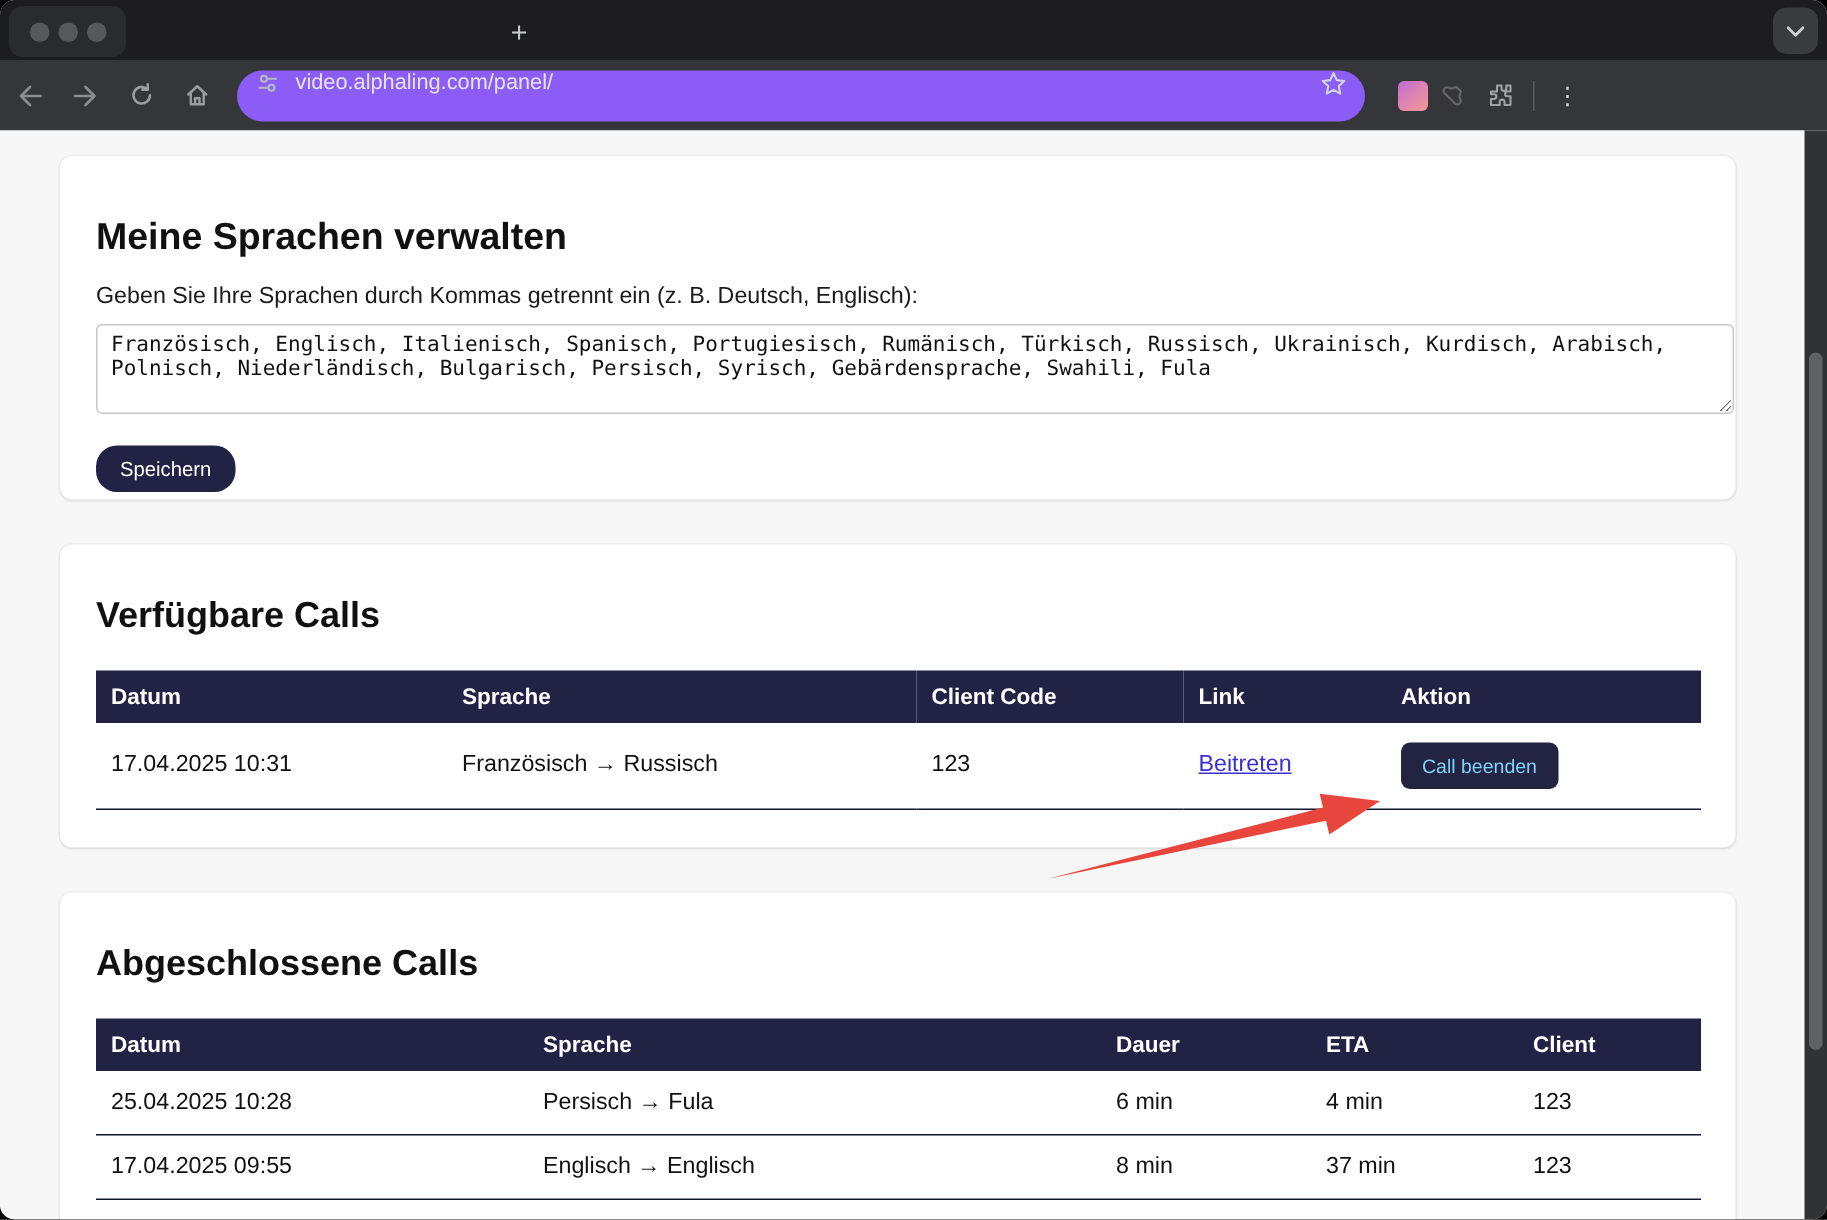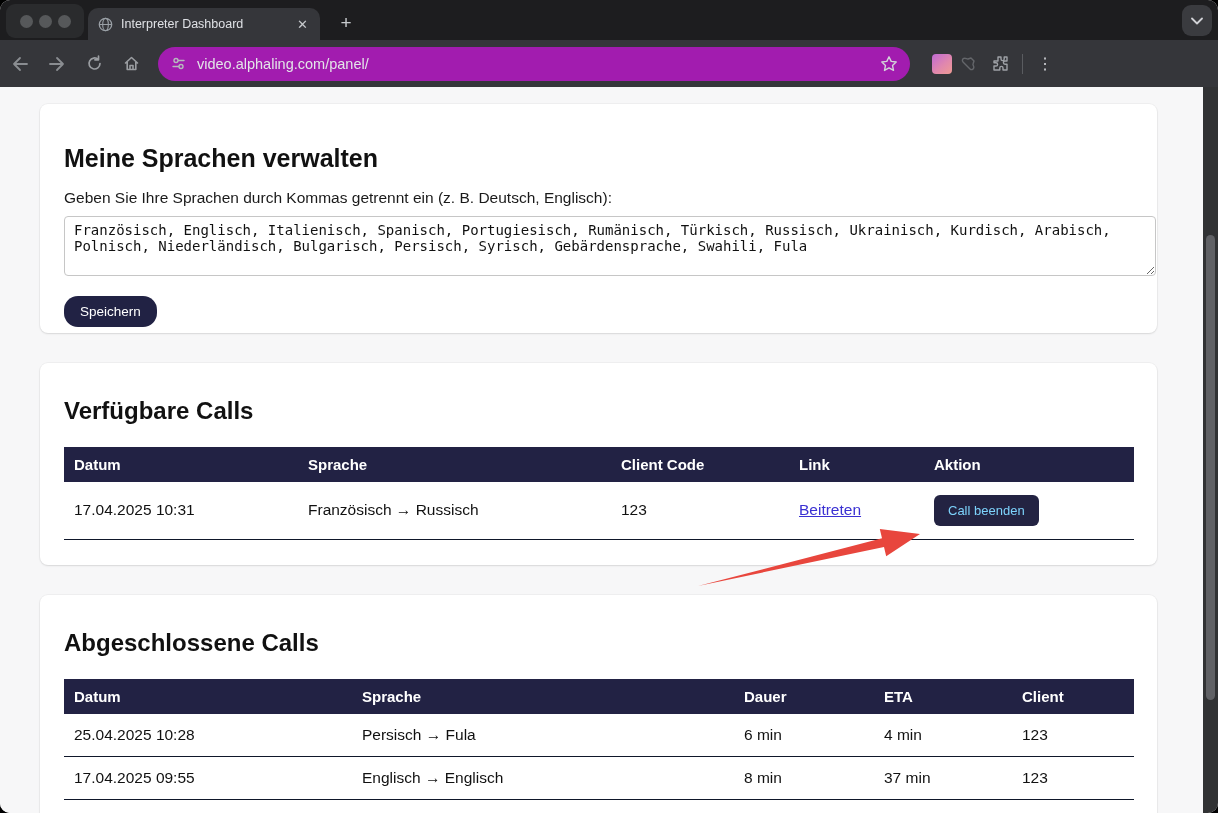--- a/index.html
+++ b/index.html
@@ -19,22 +19,22 @@
     border-radius:10px 10px 0 0; display:flex; align-items:center; padding:0 10px; gap:8px;
   }
   .tab .title { color:#dfe1e5; font-size:12.5px; flex:1; white-space:nowrap; overflow:hidden; }
   .tab-close { color:#c7cacd; font-size:13px; cursor:default; padding:0 2px; }
   .newtab { position:absolute; top:9px; left:332px; width:28px; height:28px; color:#c7cacd; font-size:19px; display:flex; align-items:center; justify-content:center; border-radius:6px; }
   .tab-chevron { position:absolute; top:5px; right:6px; width:30px; height:31px; background:#3a3b3f; border-radius:9px; display:flex; align-items:center; justify-content:center; }
 
   .toolbar { position:absolute; top:40px; left:0; width:100%; height:47px; background:#35363a; display:flex; align-items:center; }
   .navbtn { width:34px; height:34px; display:flex; align-items:center; justify-content:center; border-radius:50%; margin-left:3px; }
   .omnibox {
-    margin-left:10px; width:752px; height:34px; background:#a21caf; border-radius:17px;
-    display:flex; align-items:center; padding:0 12px; gap:10px;
+    margin-left:10px; width:752px; height:34px; background:#8b5cf6; border-radius:17px;
+    display:flex; align-items:flex-start; padding:0 12px; gap:10px;
   }
   .omnibox .url { color:#e3e5e8; font-size:14.5px; flex:1; }
   .ext-pink { width:20px; height:20px; border-radius:4px; background:linear-gradient(140deg,#c06ad4 0%,#e087ae 55%,#ef9b93 100%); margin-left:22px; }
   .icon-slot { width:32px; height:32px; display:flex; align-items:center; justify-content:center; }
   .tb-sep { width:1px; height:20px; background:#5a5c60; margin:0 6px; }
   .incog {
     height:34px; background:#3c3e42; border-radius:17px; display:flex; align-items:center;
     gap:8px; padding:0 14px; margin-left:6px;
   }
   .incog span { color:#e4e6e9; font-size:13.5px; }
@@ -92,31 +92,20 @@
 </head>
 <body>
 
 <div id="window">
 
   <div class="tabstrip">
     <div class="traffic">
       <div class="dot"></div>
       <div class="dot"></div>
       <div class="dot"></div>
-    </div>
-    <div class="tab">
-      <span style="display:flex">
-        <svg width="15" height="15" viewBox="0 0 16 16">
-            <circle cx="8" cy="8" r="6.6" fill="none" stroke="#9aa0a6" stroke-width="1.4"></circle>
-            <ellipse cx="8" cy="8" rx="3" ry="6.6" fill="none" stroke="#9aa0a6" stroke-width="1.2"></ellipse>
-            <line x1="1.6" y1="8" x2="14.4" y2="8" stroke="#9aa0a6" stroke-width="1.2"></line>
-          </svg>
-      </span>
-      <span class="title">Interpreter Dashboard</span>
-      <span class="tab-close">✕</span>
     </div>
     <div class="newtab">+</div>
     <div class="tab-chevron">
       <svg width="12" height="8" viewBox="0 0 12 8">
           <path d="M1 1.5 L6 6.5 L11 1.5" fill="none" stroke="#d0d1d5" stroke-width="1.8" stroke-linecap="round" stroke-linejoin="round"></path>
         </svg>
     </div>
   </div>
 
   <div class="toolbar">

